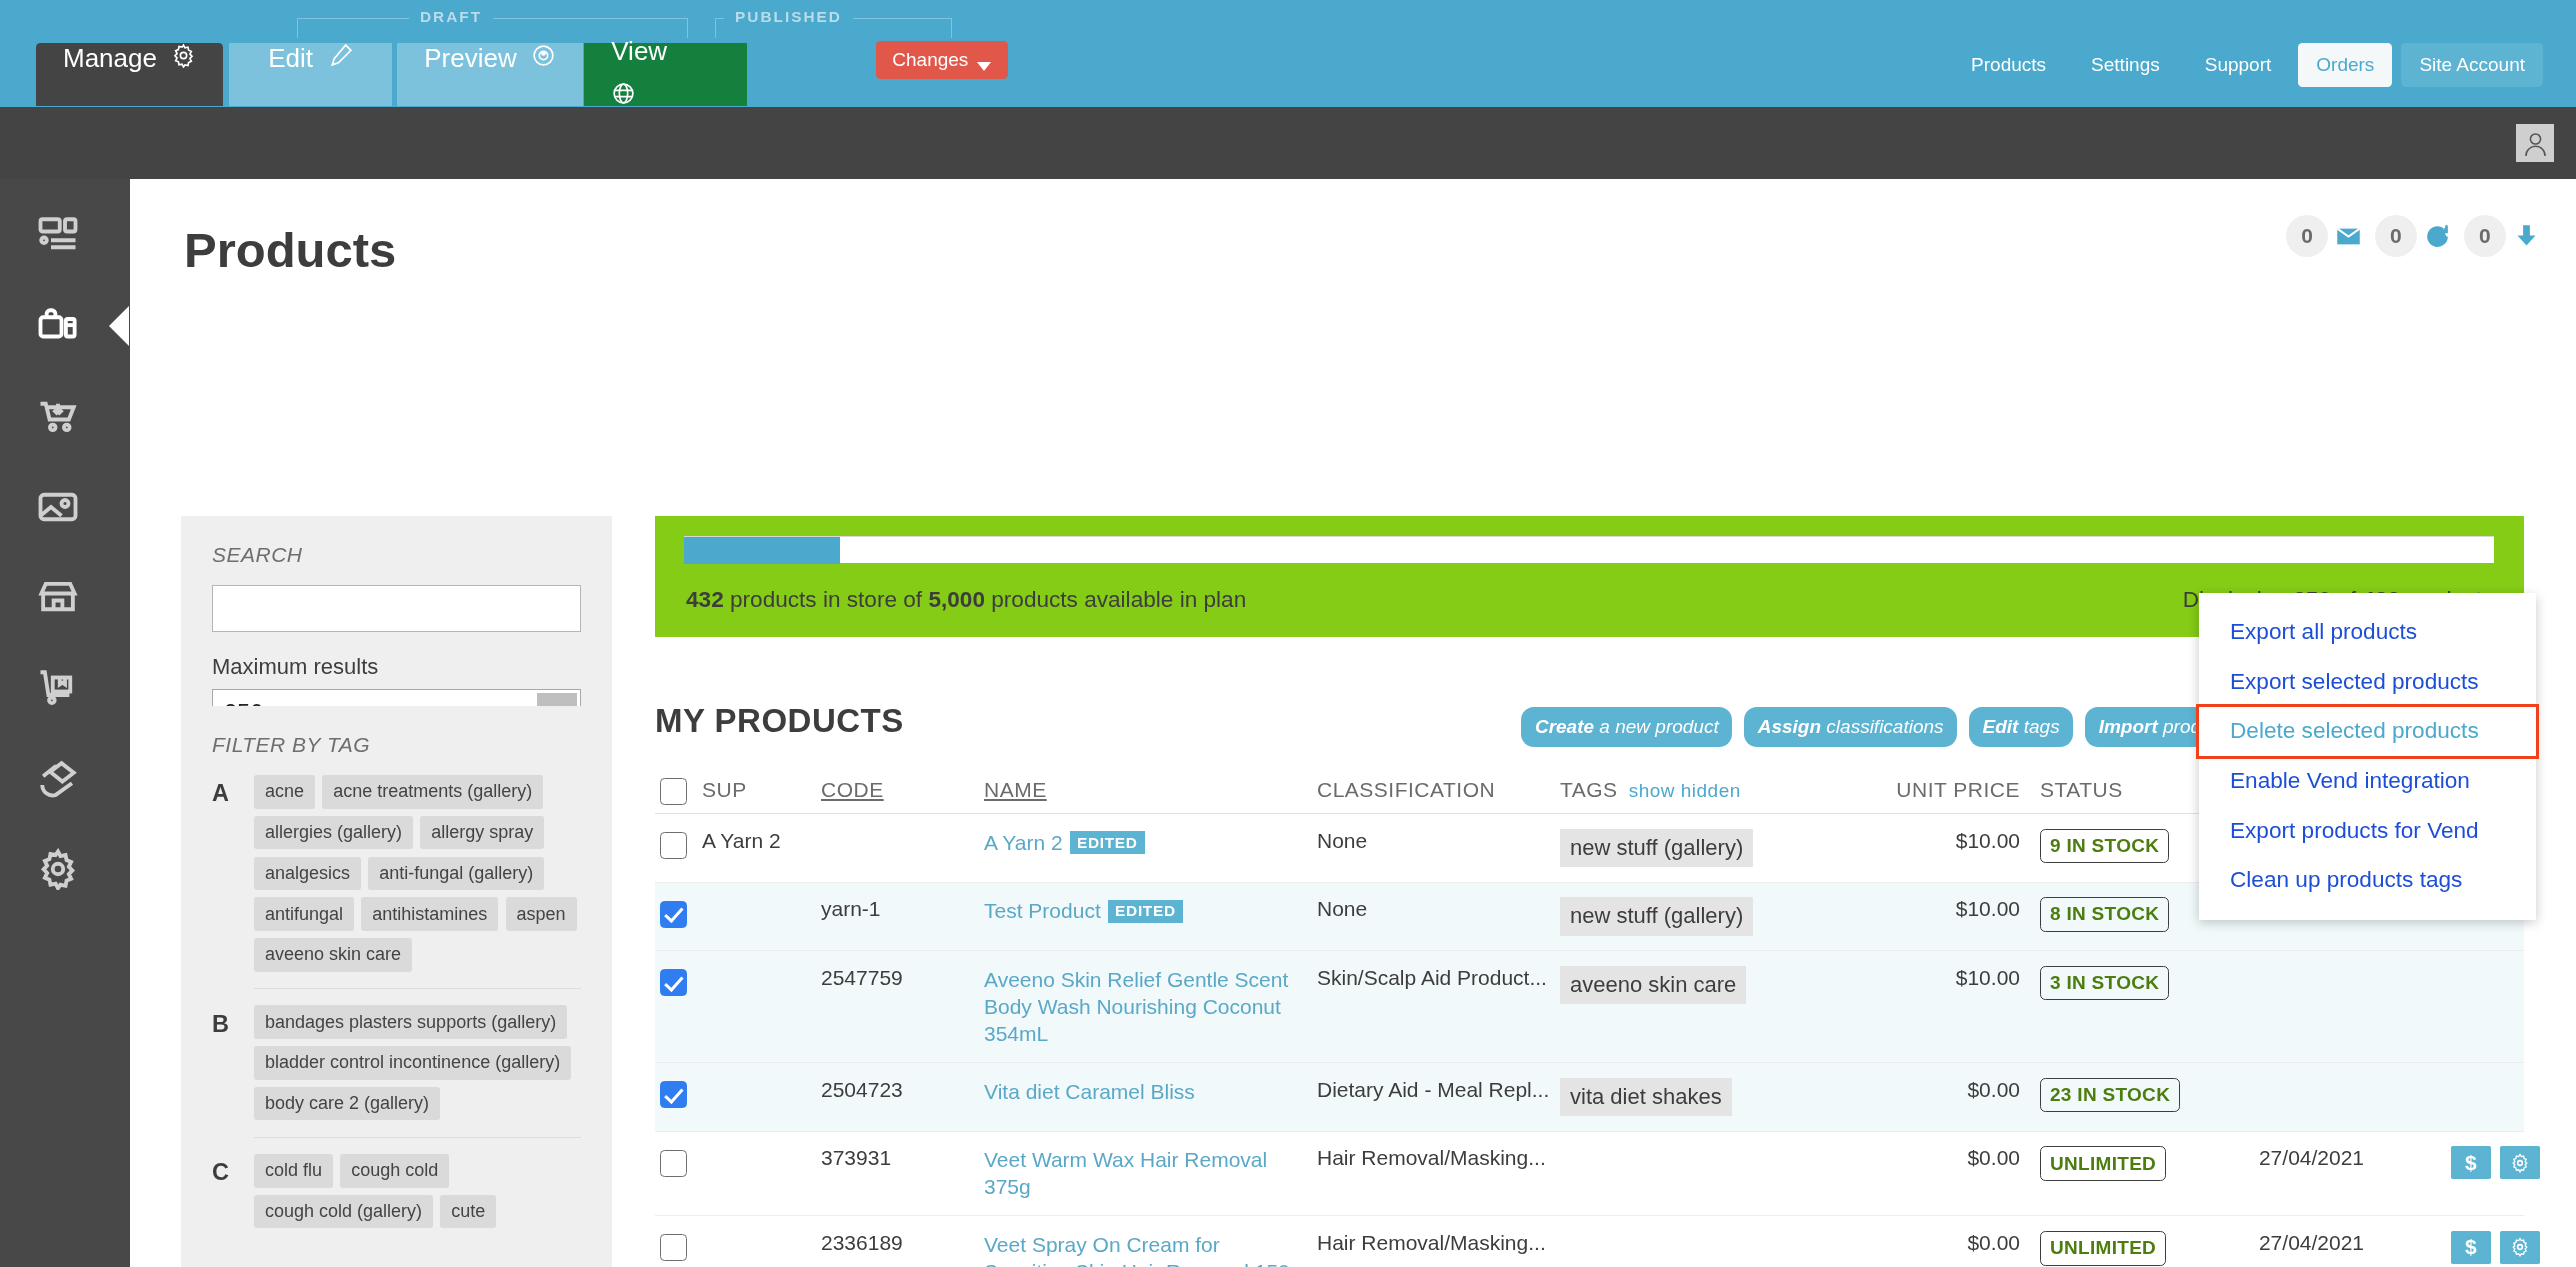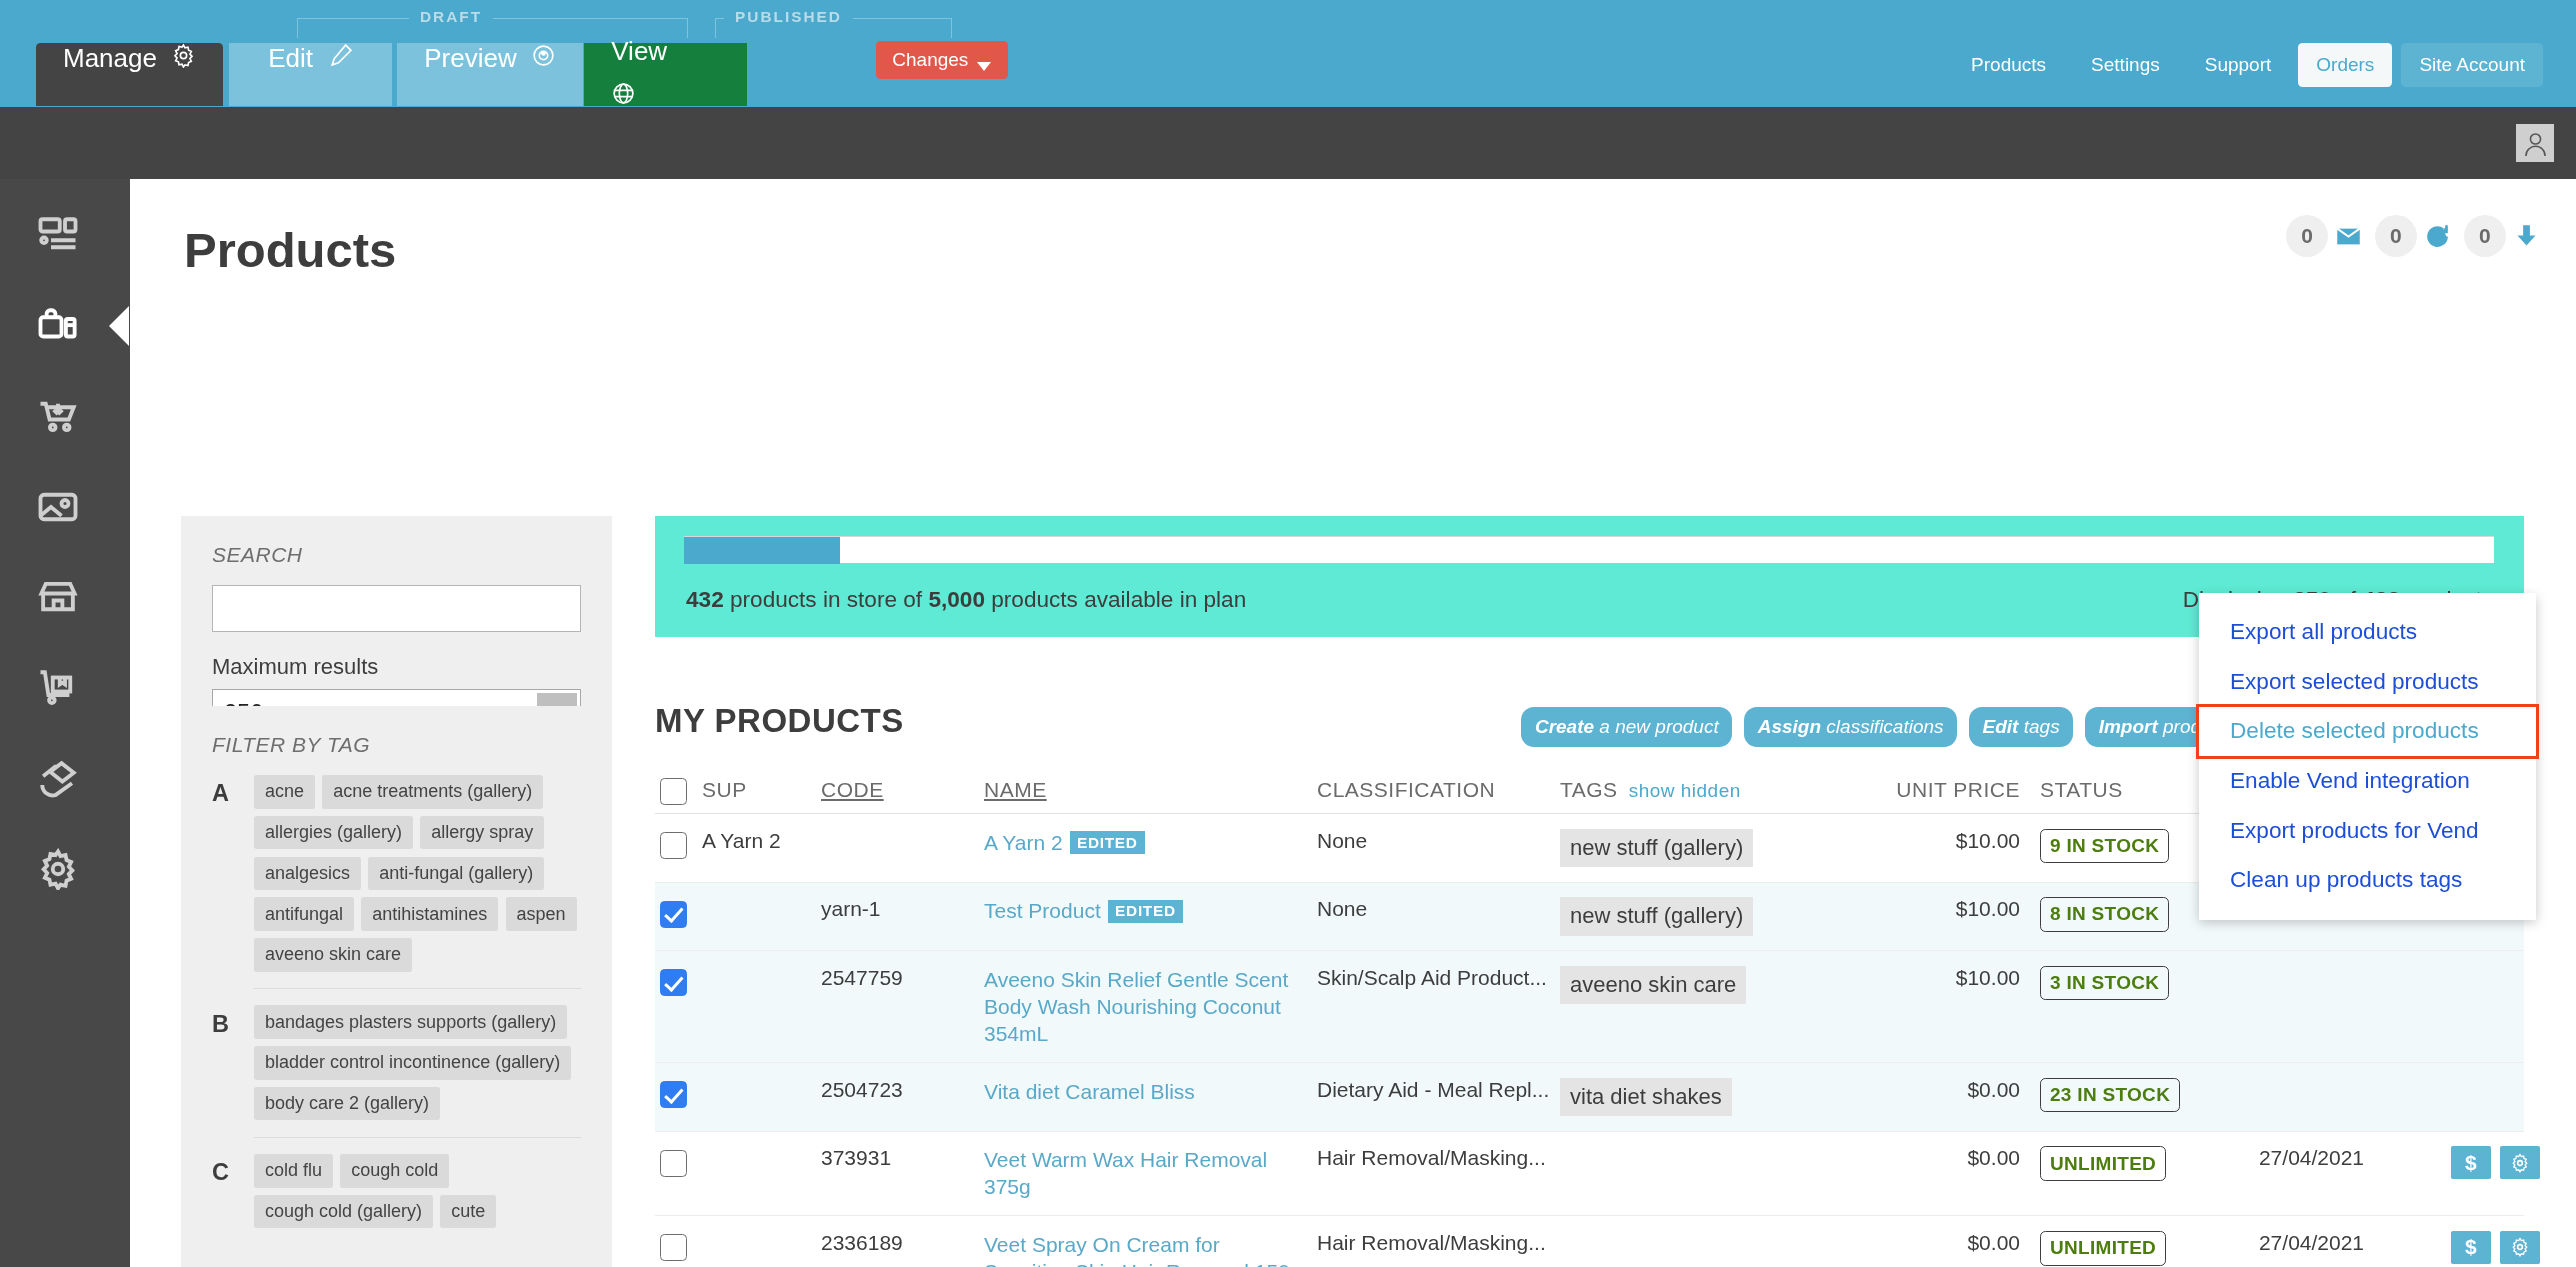--- a/index.html
+++ b/index.html
@@ -197,21 +197,21 @@
     border-radius: 2.7px;
     cursor: pointer;
     white-space: nowrap;
   }
   .tag-sep { border-top: 0.9px solid #dcdcdc; margin: 16.3px 0 16.3px 42px; }
 
   
   .planbar {
     position: absolute; top: 337px; left: 525px;
     width: 1869px; height: 121px;
-    background: #5eead4;
+    background: #84cc16;
   }
   .progress-track {
     position: absolute; top: 20px; left: 29px;
     width: 1810px; height: 27px;
     background: #ffffff;
     border-top: 1.8px solid #d8d8d8;
   }
   .progress-fill {
     position: absolute; top: 0; left: 0;
     height: 27px; background: #4aa9cc;

